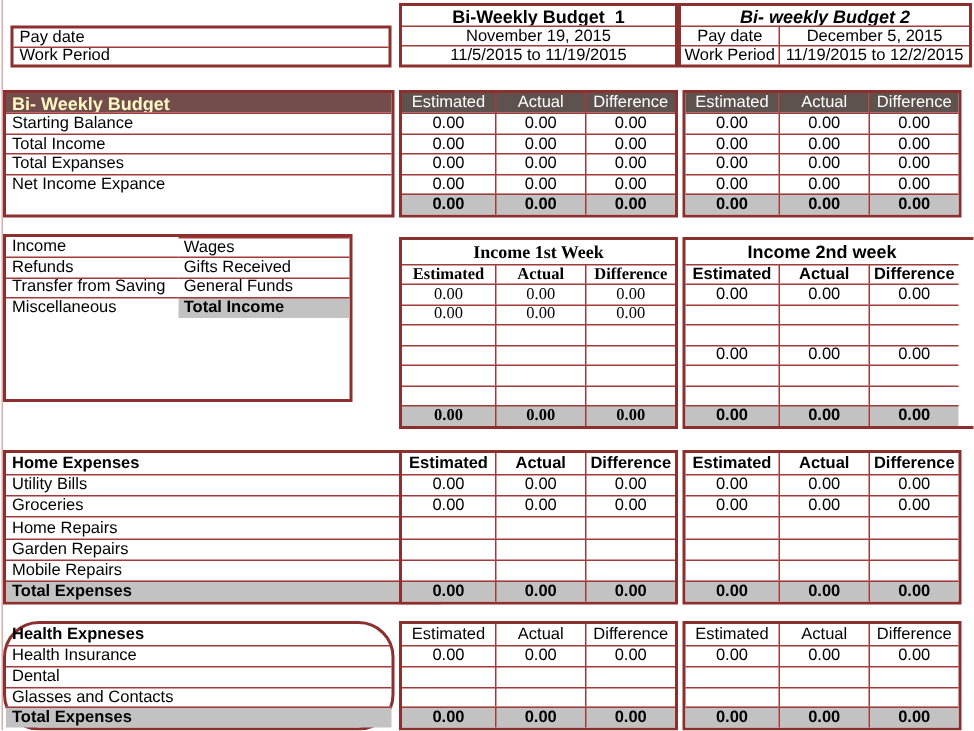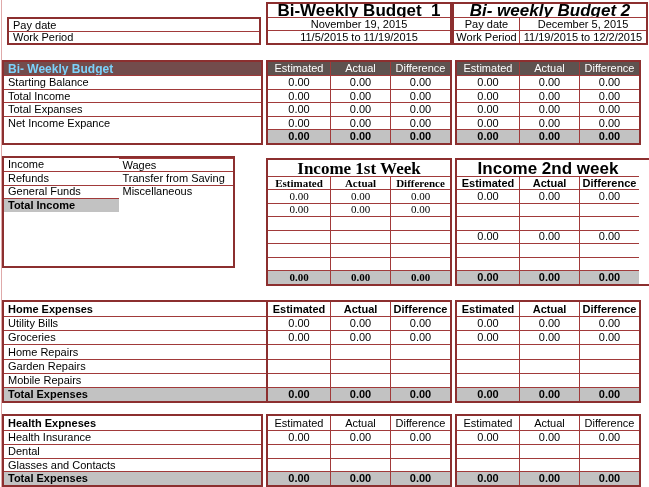--- a/index.html
+++ b/index.html
@@ -13,24 +13,24 @@
   .gridline-left{position:absolute;left:1px;top:0;width:1px;height:487px;background:var(--gridline);}
   .box{position:absolute;display:grid;border:2px solid var(--thick);background:#fff;}
   .cell{border-top:1px solid var(--border);border-left:1px solid var(--border);
     display:flex;align-items:center;font-size:11px;line-height:1;
     white-space:nowrap;overflow:hidden;padding:0 0 0 4px;}
   .cell.r0{border-top:none;}
   .cell.c0{border-left:none;}
   .num{justify-content:center;padding:0;}
   .ctr{justify-content:center;padding:0;}
   .bold{font-weight:bold;}
-  .title{justify-content:center;font-weight:bold;font-size:17px;padding:0;white-space:pre;}
+  .title{justify-content:center;font-weight:bold;font-size:12px;padding:0;white-space:pre;}
   .total{background:var(--gray);font-weight:bold;}
   .dark{background:var(--dark);color:#fff;justify-content:center;padding:0;}
-  .darklabel{background:var(--darklabel);color:#7dd3fc;font-weight:bold;font-size:12px;}
+  .darklabel{background:var(--darklabel);color:#fef9c3;font-weight:bold;font-size:12px;}
   .span2{grid-column:1/3;font-style:italic;}
   .span3{grid-column:1/4;}
 </style>
 </head>
 <body>
 
 <div id="sheet">
   <div class="gridline-left"></div>
 
   <div class="box" style="left:7px;top:17px;width:254px;grid-template-columns:1fr;grid-template-rows:12px 12px;">
@@ -97,20 +97,21 @@
         <div class="cell num">0.00</div>
         <div class="cell num">0.00</div>
         <div class="cell c0 num total">0.00</div>
         <div class="cell num total">0.00</div>
         <div class="cell num total">0.00</div>
       </div>
       <div class="box" style="left: 2px; top: 156px; width: 233px; grid-template-columns: 1fr 1fr; grid-template-rows: 13px 13.5px 13.5px 13.5px 13.5px 13.5px 13.5px 14px;">
         <div class="cell r0 c0 ">Income</div>
         <div class="cell c0">Wages</div>
         <div class="cell c0">Refunds</div>
+        <div class="cell c0">Gifts Received</div>
         <div class="cell c0">Transfer from Saving</div>
         <div class="cell c0">General Funds</div>
         <div class="cell c0">Miscellaneous</div>
         <div class="cell c0 total">Total Income</div>
       </div>
       <div class="box" style="left: 266px; top: 158px; width: 186px; grid-template-columns: 62px 60px 60px; grid-template-rows: 16px 13px 13.5px 13.5px 13.5px 13.5px 13.5px 13.5px 14px; font-family: Liberation Serif, serif;">
         <div class="cell r0 c0 title span3">Income 1st Week</div>
         <div class="cell c0 num bold">Estimated</div>
         <div class="cell num bold">Actual</div>
         <div class="cell num bold">Difference</div>
@@ -211,21 +212,21 @@
         <div class="cell c0 num"></div>
         <div class="cell num"></div>
         <div class="cell num"></div>
         <div class="cell c0 num"></div>
         <div class="cell num"></div>
         <div class="cell num"></div>
         <div class="cell c0 num total">0.00</div>
         <div class="cell num total">0.00</div>
         <div class="cell num total">0.00</div>
       </div>
-      <div class="box" style="left: 2px; top: 414px; width: 261px; grid-template-columns: 1fr; grid-template-rows: 14px 14px 14px 13px 14px;">
+      <div class="box" style="left: 2px; top: 414px; width: 261px; grid-template-columns: 1fr; grid-template-rows: 14px 14px 14px 13px 14px; border-radius: 24px;">
         <div class="cell r0 c0 bold">Health Expneses</div>
         <div class="cell c0">Health Insurance</div>
         <div class="cell c0">Dental</div>
         <div class="cell c0">Glasses and Contacts</div>
         <div class="cell c0 total">Total Expenses</div>
       </div>
       <div class="box" style="left: 266px; top: 414px; width: 186px; grid-template-columns: 62px 60px 60px; grid-template-rows: 14px 14px 14px 13px 14px;">
         <div class="cell r0 c0 num ">Estimated</div>
         <div class="cell r0 num ">Actual</div>
         <div class="cell r0 num ">Difference</div>

